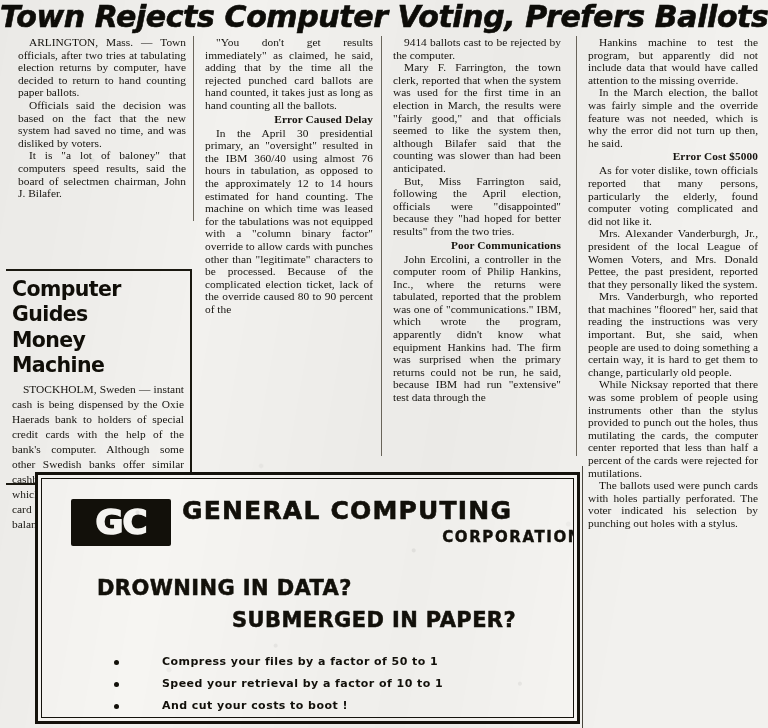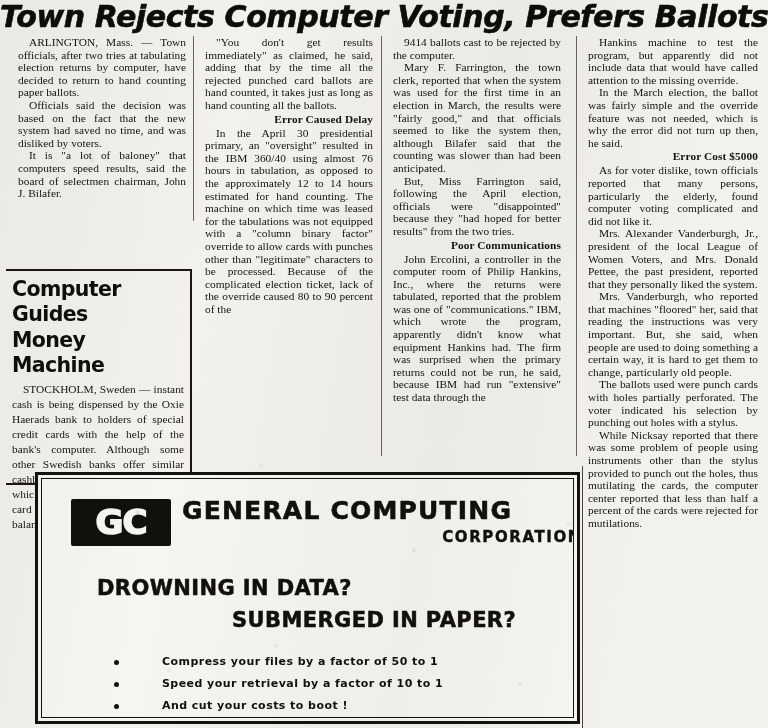--- a/index.html
+++ b/index.html
@@ -256,22 +256,22 @@
     <p>John Ercolini, a controller in the computer room of Philip Hankins, Inc., where the returns were tabulated, reported that the problem was one of "communications." IBM, which wrote the program, apparently didn't know what equipment Hankins had. The firm was surprised when the primary returns could not be run, he said, because IBM had run "extensive" test data through the</p>
   </div>
 
   <div class="col col4" style="height:684px;">
     <p>Hankins machine to test the program, but apparently did not include data that would have called attention to the missing override.</p>
     <p>In the March election, the ballot was fairly simple and the override feature was not needed, which is why the error did not turn up then, he said.</p>
     <p class="subhead">Error Cost $5000</p>
     <p>As for voter dislike, town officials reported that many persons, particularly the elderly, found computer voting complicated and did not like it.</p>
     <p>Mrs. Alexander Vanderburgh, Jr., president of the local League of Women Voters, and Mrs. Donald Pettee, the past president, reported that they personally liked the system.</p>
     <p>Mrs. Vanderburgh, who reported that machines "floored" her, said that reading the instructions was very important. But, she said, when people are used to doing something a certain way, it is hard to get them to change, particularly old people.</p>
+    <p>While Nicksay reported that there was some problem of people using instruments other than the stylus provided to punch out the holes, thus mutilating the cards, the computer center reported that less than half a percent of the cards were rejected for mutilations.</p>
     <p>The ballots used were punch cards with holes partially perforated. The voter indicated his selection by punching out holes with a stylus.</p>
-    <p>While Nicksay reported that there was some problem of people using instruments other than the stylus provided to punch out the holes, thus mutilating the cards, the computer center reported that less than half a percent of the cards were rejected for mutilations.</p>
   </div>
 </div>
 
 <div class="sidebox">
   <div class="sidebox-head">Computer Guides</div>
   <div class="sidebox-head" style="margin-top:-3px;">Money Machine</div>
   <div class="sidebox-body">
     <p>STOCKHOLM, Sweden — instant cash is being dispensed by the Oxie Haerads bank to holders of special credit cards with the help of the bank's computer. Although some other Swedish banks offer similar cashbox service, this is the first in which a computer checks the credit card number and the account's balance before dispensing money.</p>
   </div>
 </div>

